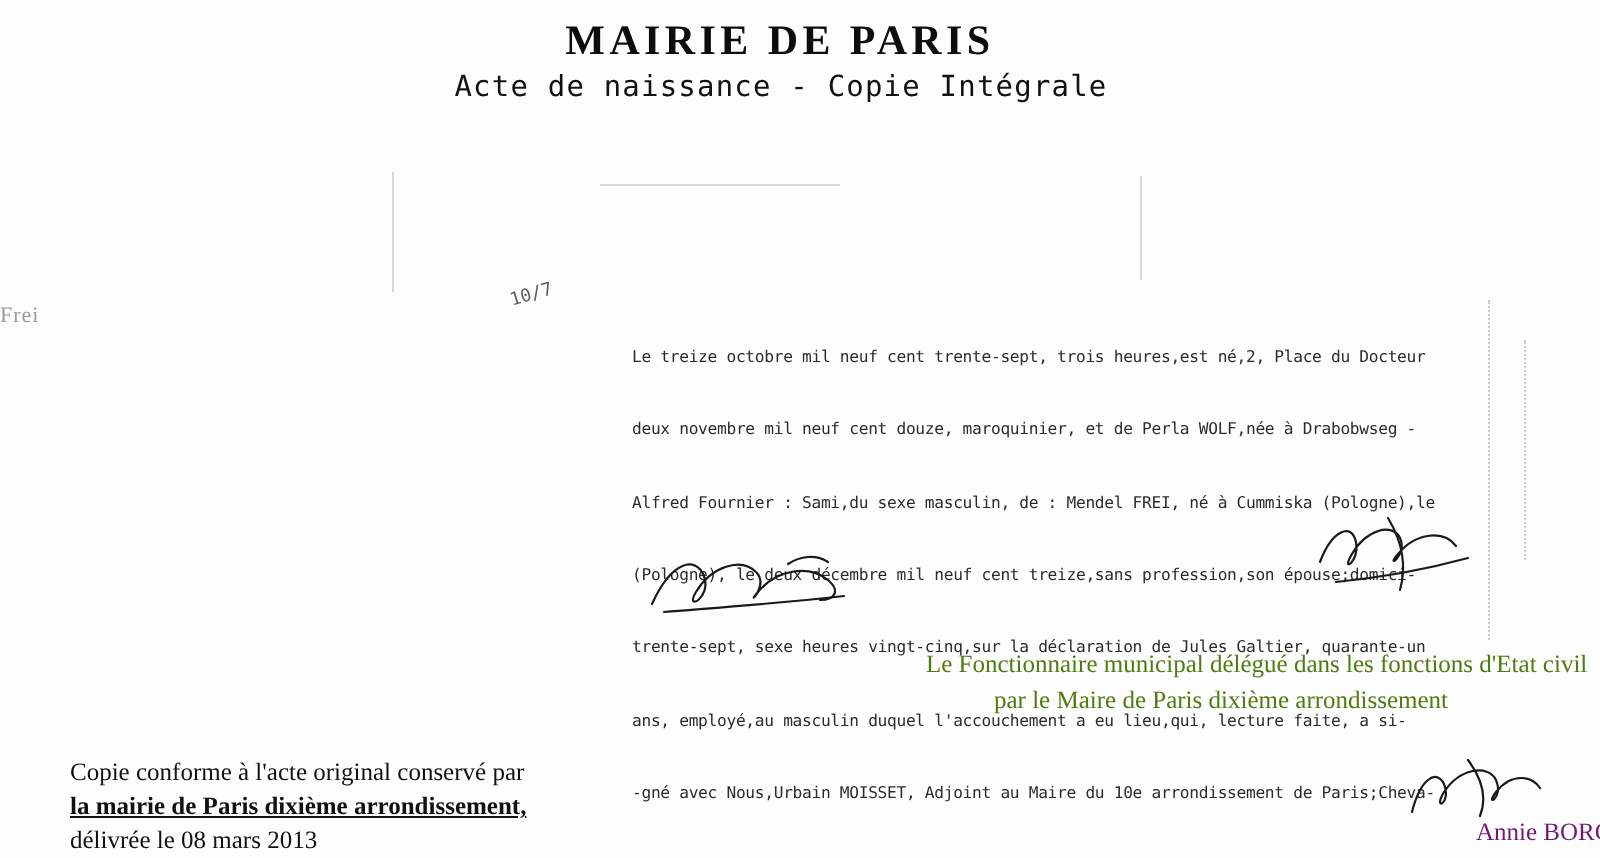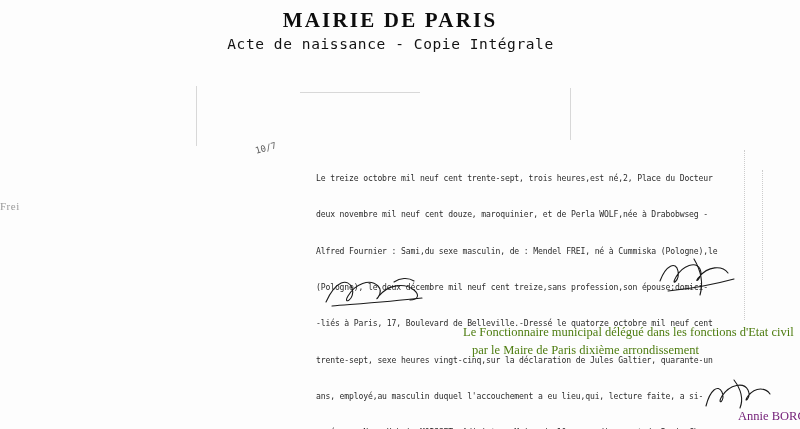--- a/index.html
+++ b/index.html
@@ -28,21 +28,20 @@
   }
   .scan-v { width: 1px; }
   .scan-h { height: 1px; }
 
   .smudge {
     position: absolute;
     color: #9a9a9a;
     font-family: "Liberation Serif", serif;
     font-size: 11px;
     letter-spacing: 0.5px;
-    margin-top: 48px;
   }
 
   
   .doc-title {
     position: absolute;
     left: 0;
     top: 8px;
     width: 780px;
     text-align: center;
     font-family: "Liberation Serif", serif;
@@ -102,21 +101,21 @@
 
   
   .officer-line {
     position: absolute;
     font-family: "Liberation Serif", serif;
     font-size: 12.5px;
     color: #4d7c0f;
     white-space: nowrap;
   }
   .officer-1 { left: 463px; top: 325px; }
-  .officer-2 { left: 472px; top: 343px; }
+  .officer-2 { left: 497px; top: 343px; }
 
   
   .cert {
     position: absolute;
     left: 35px;
     top: 378px;
     font-family: "Liberation Serif", serif;
     font-size: 12.5px;
     color: #111111;
     line-height: 17px;
@@ -164,21 +163,20 @@
 
   <div class="smudge" style="left:0px; top:152px;">Frei</div>
 
   <div class="margin-mark" style="left:255px; top:143px;">10/7</div>
 
   <div class="body-block">
     <span class="body-line">Le treize octobre mil neuf cent trente-sept, trois heures,est né,2, Place du Docteur</span>
     <span class="body-line">deux novembre mil neuf cent douze, maroquinier, et de Perla WOLF,née à Drabobwseg -</span>
     <span class="body-line">Alfred Fournier : Sami,du sexe masculin, de : Mendel FREI, né à Cummiska (Pologne),le</span>
     <span class="body-line">(Pologne), le deux décembre mil neuf cent treize,sans profession,son épouse;domici-</span>
-    <span class="body-line">-liés à Paris, 17, Boulevard de Belleville.-Dressé le quatorze octobre mil neuf cent</span>
     <span class="body-line">trente-sept, sexe heures vingt-cinq,sur la déclaration de Jules Galtier, quarante-un</span>
     <span class="body-line">ans, employé,au masculin duquel l'accouchement a eu lieu,qui, lecture faite, a si-</span>
     <span class="body-line">-gné avec Nous,Urbain MOISSET, Adjoint au Maire du 10e arrondissement de Paris;Cheva-</span>
     
   </div>
 
   <div class="sig" style="left:322px; top:272px;">
     <svg width="110" height="42" viewBox="0 0 110 42" fill="none" stroke="#1a1a1a" stroke-width="1.1" stroke-linecap="round">
       <path d="M4 30 C14 8, 26 6, 30 16 C34 27, 20 34, 26 24 C33 12, 48 6, 56 14 C63 21, 50 32, 57 24 C66 13, 82 10, 92 18 C98 23, 96 28, 88 28"></path>
       <path d="M10 34 C34 32, 64 30, 100 26"></path>
@@ -190,20 +188,25 @@
     <svg width="86" height="46" viewBox="0 0 86 46" fill="none" stroke="#1a1a1a" stroke-width="1.1" stroke-linecap="round">
       <path d="M6 26 C12 10, 22 6, 24 16 C26 26, 16 32, 22 22 C29 10, 42 6, 46 14 C50 23, 38 30, 45 22 C54 11, 68 10, 74 18"></path>
       <path d="M40 4 C46 14, 50 26, 46 40"></path>
       <path d="M14 36 C34 34, 58 30, 80 24"></path>
     </svg>
   </div>
 
   <div class="officer-line officer-1">Le Fonctionnaire municipal délégué dans les fonctions d'Etat civil</div>
   <div class="officer-line officer-2">par le Maire de Paris dixième arrondissement</div>
 
+  <div class="cert">
+    <span class="l1">Copie conforme à l'acte original conservé par</span>
+    <span class="l2">la mairie de Paris dixième arrondissement,</span>
+    <span class="l3">délivrée le 08 mars 2013</span>
+  </div>
 
   <div class="sig" style="left:700px; top:378px;">
     <svg width="74" height="34" viewBox="0 0 74 34" fill="none" stroke="#1a1a1a" stroke-width="1.1" stroke-linecap="round">
       <path d="M6 28 C10 12, 18 6, 22 14 C26 24, 16 28, 22 18 C30 6, 44 4, 48 12 C52 21, 42 26, 48 18 C56 8, 66 10, 70 16"></path>
       <path d="M34 2 C40 10, 44 20, 40 30"></path>
     </svg>
   </div>
   <div class="signatory">Annie BORGNON</div>
 
 </div>

